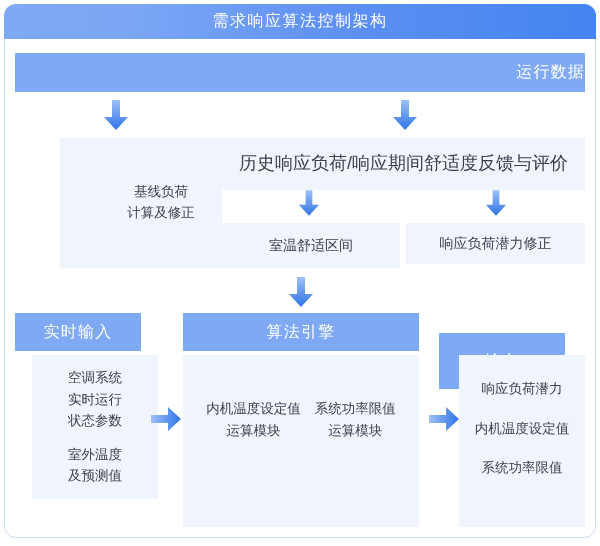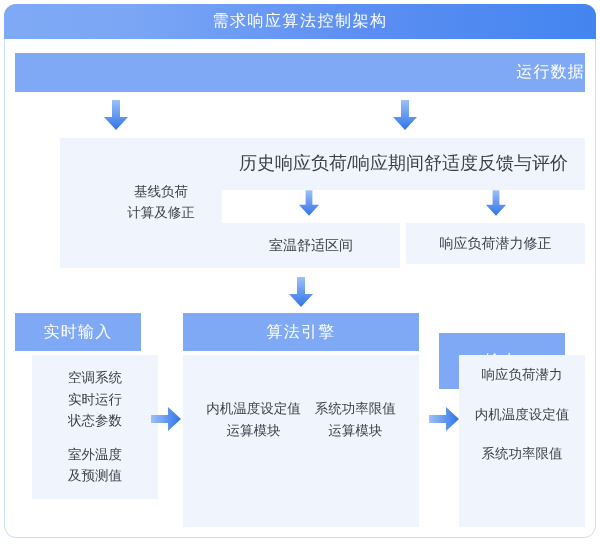--- a/index.html
+++ b/index.html
@@ -261,19 +261,19 @@
         <stop offset="0%" stop-color="#9dc0f8"></stop>
         <stop offset="100%" stop-color="#2f74e8"></stop>
       </linearGradient>
     </defs>
     <path d="M0 9 H17 V1 L30 13 L17 25 V17 H0 Z" fill="url(#gright2)"></path>
   </svg>
 
   <div class="blue-bar" style="left:439px; top:313px; width:126px; height:56px;margin-top:20px;">
     <span>输出</span>
   </div>
-  <div class="col-body" style="left:459px; top:355px; width:126px; height:172px; justify-content:flex-start; box-sizing:border-box;">
+  <div class="col-body" style="left:459px; top:355px; width:126px; height:172px; justify-content:flex-start; padding-top:14px; box-sizing:border-box;">
     <div class="out-line">响应负荷潜力</div>
     <div class="out-line">内机温度设定值</div>
     <div class="out-line">系统功率限值</div>
   </div>
 
 </div>
 
 </body></html>

